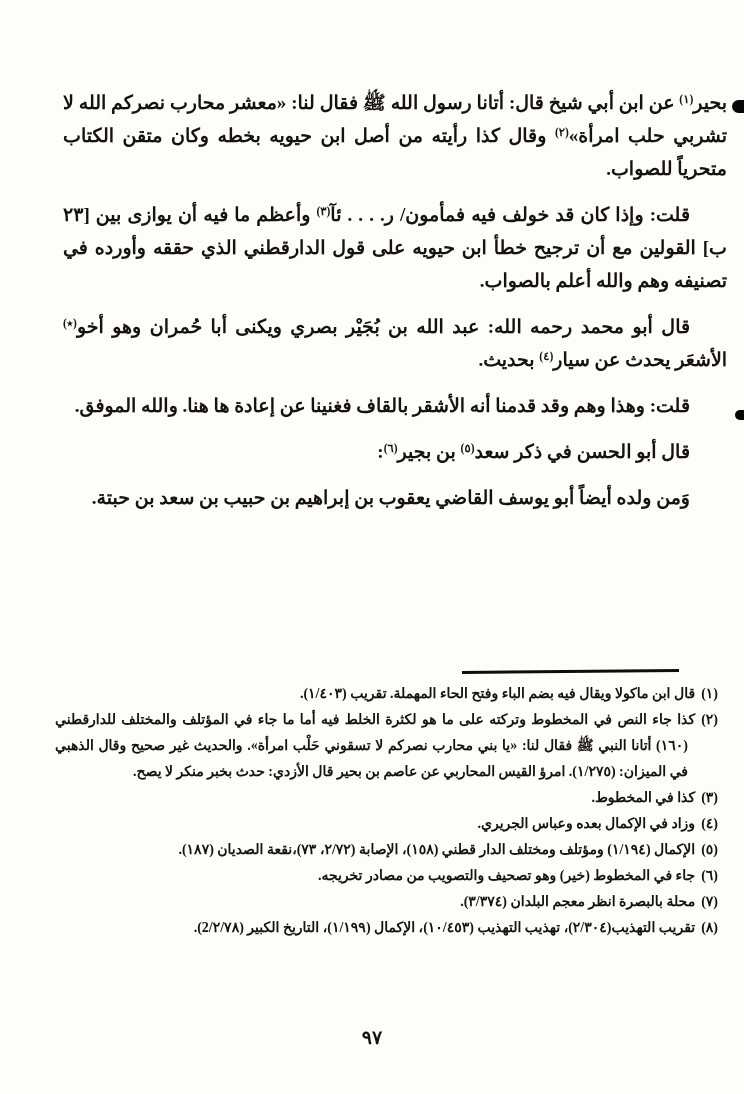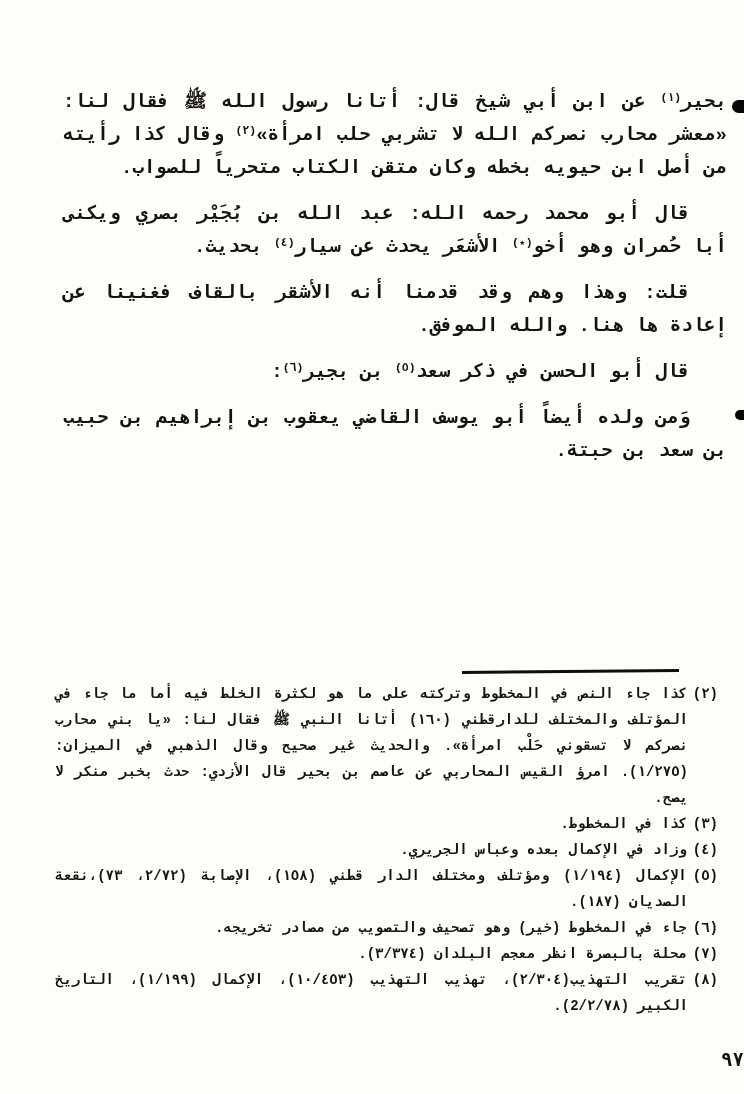--- a/index.html
+++ b/index.html
@@ -3,21 +3,21 @@
 <meta charset="utf-8">
 <style>
   html,body{margin:0;padding:0;background:#e8e8e6;}
   .page{
     position:relative;
     width:744px;height:1094px;
     margin:0 auto;
     background:#fdfdfa;
     overflow:hidden;
     color:#17120d;
-    font-family:Liberation Mono, monospace;
+    font-family:Liberation Serif, serif;
   }
   
   .body-text{
     position:absolute;
     top:86px;left:63px;width:664px;
     direction:rtl;
     text-align:justify;
     font-size:19px;
     line-height:33px;
     font-weight:700;
@@ -50,50 +50,53 @@
   }
   .fn{
     padding-right:30px;
     text-indent:-30px;
     margin:0;
   }
   .fn .fnm{margin-left:6px;}
   
   .page-number{
     position:absolute;
-    top:1048px;left:0;width:744px;
+    top:1026px;left:0;width:744px;
+    text-align:center;
     font-size:19px;
     font-weight:700;
     letter-spacing:3px;
     direction:rtl;
   }
   
   .ink-spot{position:absolute;right:0;background:#060606;}
   .ink-spot.upper{top:100px;width:12px;height:13px;border-radius:8px 0 0 8px;}
   .ink-spot.lower{top:410px;width:9px;height:10px;border-radius:6px 0 0 6px;}
 </style>
 </head>
 <body>
 
 <div class="page">
 
   <span class="ink-spot upper"></span>
   <span class="ink-spot lower"></span>
 
   <div class="body-text">
     <p>بحير<sup class="fnref">(١)</sup> عن ابن أبي شيخ قال: أتانا رسول الله ﷺ فقال لنا: «معشر محارب نصركم الله لا تشربي حلب امرأة»<sup class="fnref">(٢)</sup> وقال كذا رأيته من أصل ابن حيويه بخطه وكان متقن الكتاب متحرياً للصواب.</p>
+    <p class="indent">قلت: وإذا كان قد خولف فيه فمأمون/ ر. . . . ئآ<sup class="fnref">(٣)</sup> وأعظم ما فيه أن يوازى بين [٢٣ ب] القولين مع أن ترجيح خطأ ابن حيويه على قول الدارقطني الذي حققه وأورده في تصنيفه وهم والله أعلم بالصواب.</p>
     <p class="indent">قال أبو محمد رحمه الله: عبد الله بن بُجَيْر بصري ويكنى أبا حُمران وهو أخو<sup class="fnref">(٭)</sup> الأشعَر يحدث عن سيار<sup class="fnref">(٤)</sup> بحديث.</p>
     <p class="indent">قلت: وهذا وهم وقد قدمنا أنه الأشقر بالقاف فغنينا عن إعادة ها هنا. والله الموفق.</p>
     <p class="indent">قال أبو الحسن في ذكر سعد<sup class="fnref">(٥)</sup> بن بجير<sup class="fnref">(٦)</sup>:</p>
     <p class="indent">وَمن ولده أيضاً أبو يوسف القاضي يعقوب بن إبراهيم بن حبيب بن سعد بن حبتة.</p>
   </div>
 
   <div class="fn-sep"></div>
 
   <div class="footnotes">
+    <p class="fn"><span class="fnm">(١)</span><span>قال ابن ماكولا ويقال فيه بضم الباء وفتح الحاء المهملة. تقريب (١/٤٠٣).</span></p>
     <p class="fn"><span class="fnm">(٢)</span><span>كذا جاء النص في المخطوط وتركته على ما هو لكثرة الخلط فيه أما ما جاء في المؤتلف والمختلف للدارقطني (١٦٠) أتانا النبي ﷺ فقال لنا: «يا بني محارب نصركم لا تسقوني حَلْب امرأة». والحديث غير صحيح وقال الذهبي في الميزان: (١/٢٧٥). امرؤ القيس المحاربي عن عاصم بن بحير قال الأزدي: حدث بخبر منكر لا يصح.</span></p>
     <p class="fn"><span class="fnm">(٣)</span><span>كذا في المخطوط.</span></p>
     <p class="fn"><span class="fnm">(٤)</span><span>وزاد في الإكمال بعده وعباس الجريري.</span></p>
     <p class="fn"><span class="fnm">(٥)</span><span>الإكمال (١/١٩٤) ومؤتلف ومختلف الدار قطني (١٥٨)، الإصابة (٢/٧٢، ٧٣)،نقعة الصديان (١٨٧).</span></p>
     <p class="fn"><span class="fnm">(٦)</span><span>جاء في المخطوط (خير) وهو تصحيف والتصويب من مصادر تخريجه.</span></p>
     <p class="fn"><span class="fnm">(٧)</span><span>محلة بالبصرة انظر معجم البلدان (٣/٣٧٤).</span></p>
     <p class="fn"><span class="fnm">(٨)</span><span>تقريب التهذيب(٢/٣٠٤)، تهذيب التهذيب (١٠/٤٥٣)، الإكمال (١/١٩٩)، التاريخ الكبير (2/٢/٧٨).</span></p>
   </div>
 
   <div class="page-number">٩٧</div>

